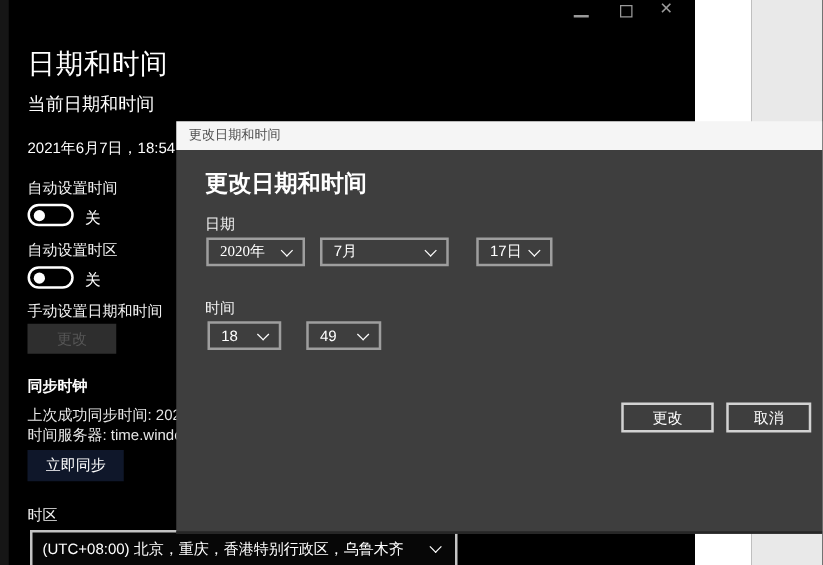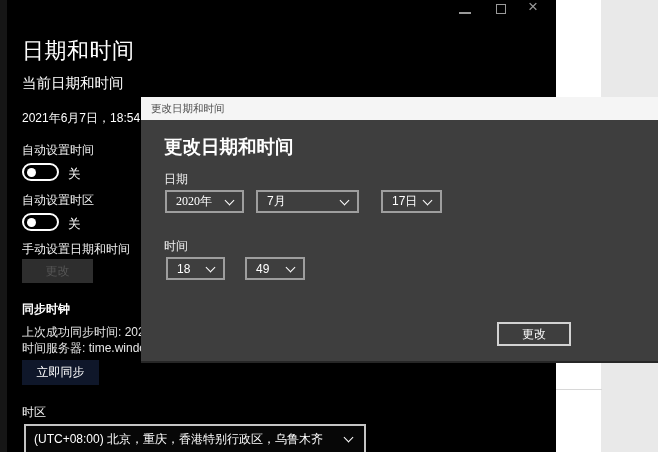--- a/index.html
+++ b/index.html
@@ -53,21 +53,21 @@
   .btn-sync{ left:22px; top:360px; width:77px; height:25px; background:#0f172a; color:#fff; }
 
   
   .tz-select{ position:absolute; left:24px; top:424px; width:342px; height:30px;
       border:2px solid #c4c4c4; background:#070707; color:#fff;
       display:flex; align-items:center; justify-content:space-between; padding:0 12px 0 8px; font-size:12px; }
   .chev{ width:7px; height:7px; border-right:1.5px solid #fff; border-bottom:1.5px solid #fff;
          transform:rotate(45deg); margin-top:-3px; flex:none; }
 
   
-  .dialog{ position:absolute; left:141px; top:97px; width:517px; height:266px; z-index:10; }
+  .dialog{ position:absolute; left:141px; top:97px; width:517px; height:330px; z-index:10; }
   .dialog-titlebar{ position:absolute; left:0; top:0; right:0; height:23px; background:#f5f5f5;
       color:#4f4f4f; font-size:10.5px; line-height:23px; padding-left:10px; }
   .dialog-body{ position:absolute; left:0; top:23px; right:0; bottom:0; background:#3e3e3e;
       border-bottom:2px solid #262626; }
   .dialog-heading{ position:absolute; left:23px; top:14px; font-size:18.5px; font-weight:600; color:#fff; white-space:nowrap; }
   .d-lbl{ position:absolute; font-size:12px; color:#f0f0f0; white-space:nowrap; }
   .d-lbl-date{ left:23px; top:51px; }
   .d-lbl-time{ left:23px; top:118px; }
   .dd{ position:absolute; height:23px; border:2px solid #9e9e9e; background:transparent; color:#fff;
        display:flex; align-items:center; justify-content:space-between; padding:0 9px; font-size:12px; }
@@ -149,16 +149,17 @@
       <div class="dd dd-hour">
         <span>18</span>
         <span class="chev"></span>
       </div>
       <div class="dd dd-minute">
         <span>49</span>
         <span class="chev"></span>
       </div>
 
       <button class="d-btn d-btn-ok">更改</button>
+      <button class="d-btn d-btn-cancel">取消</button>
     </div>
   </div>
 
 </div>
 
 </body></html>

